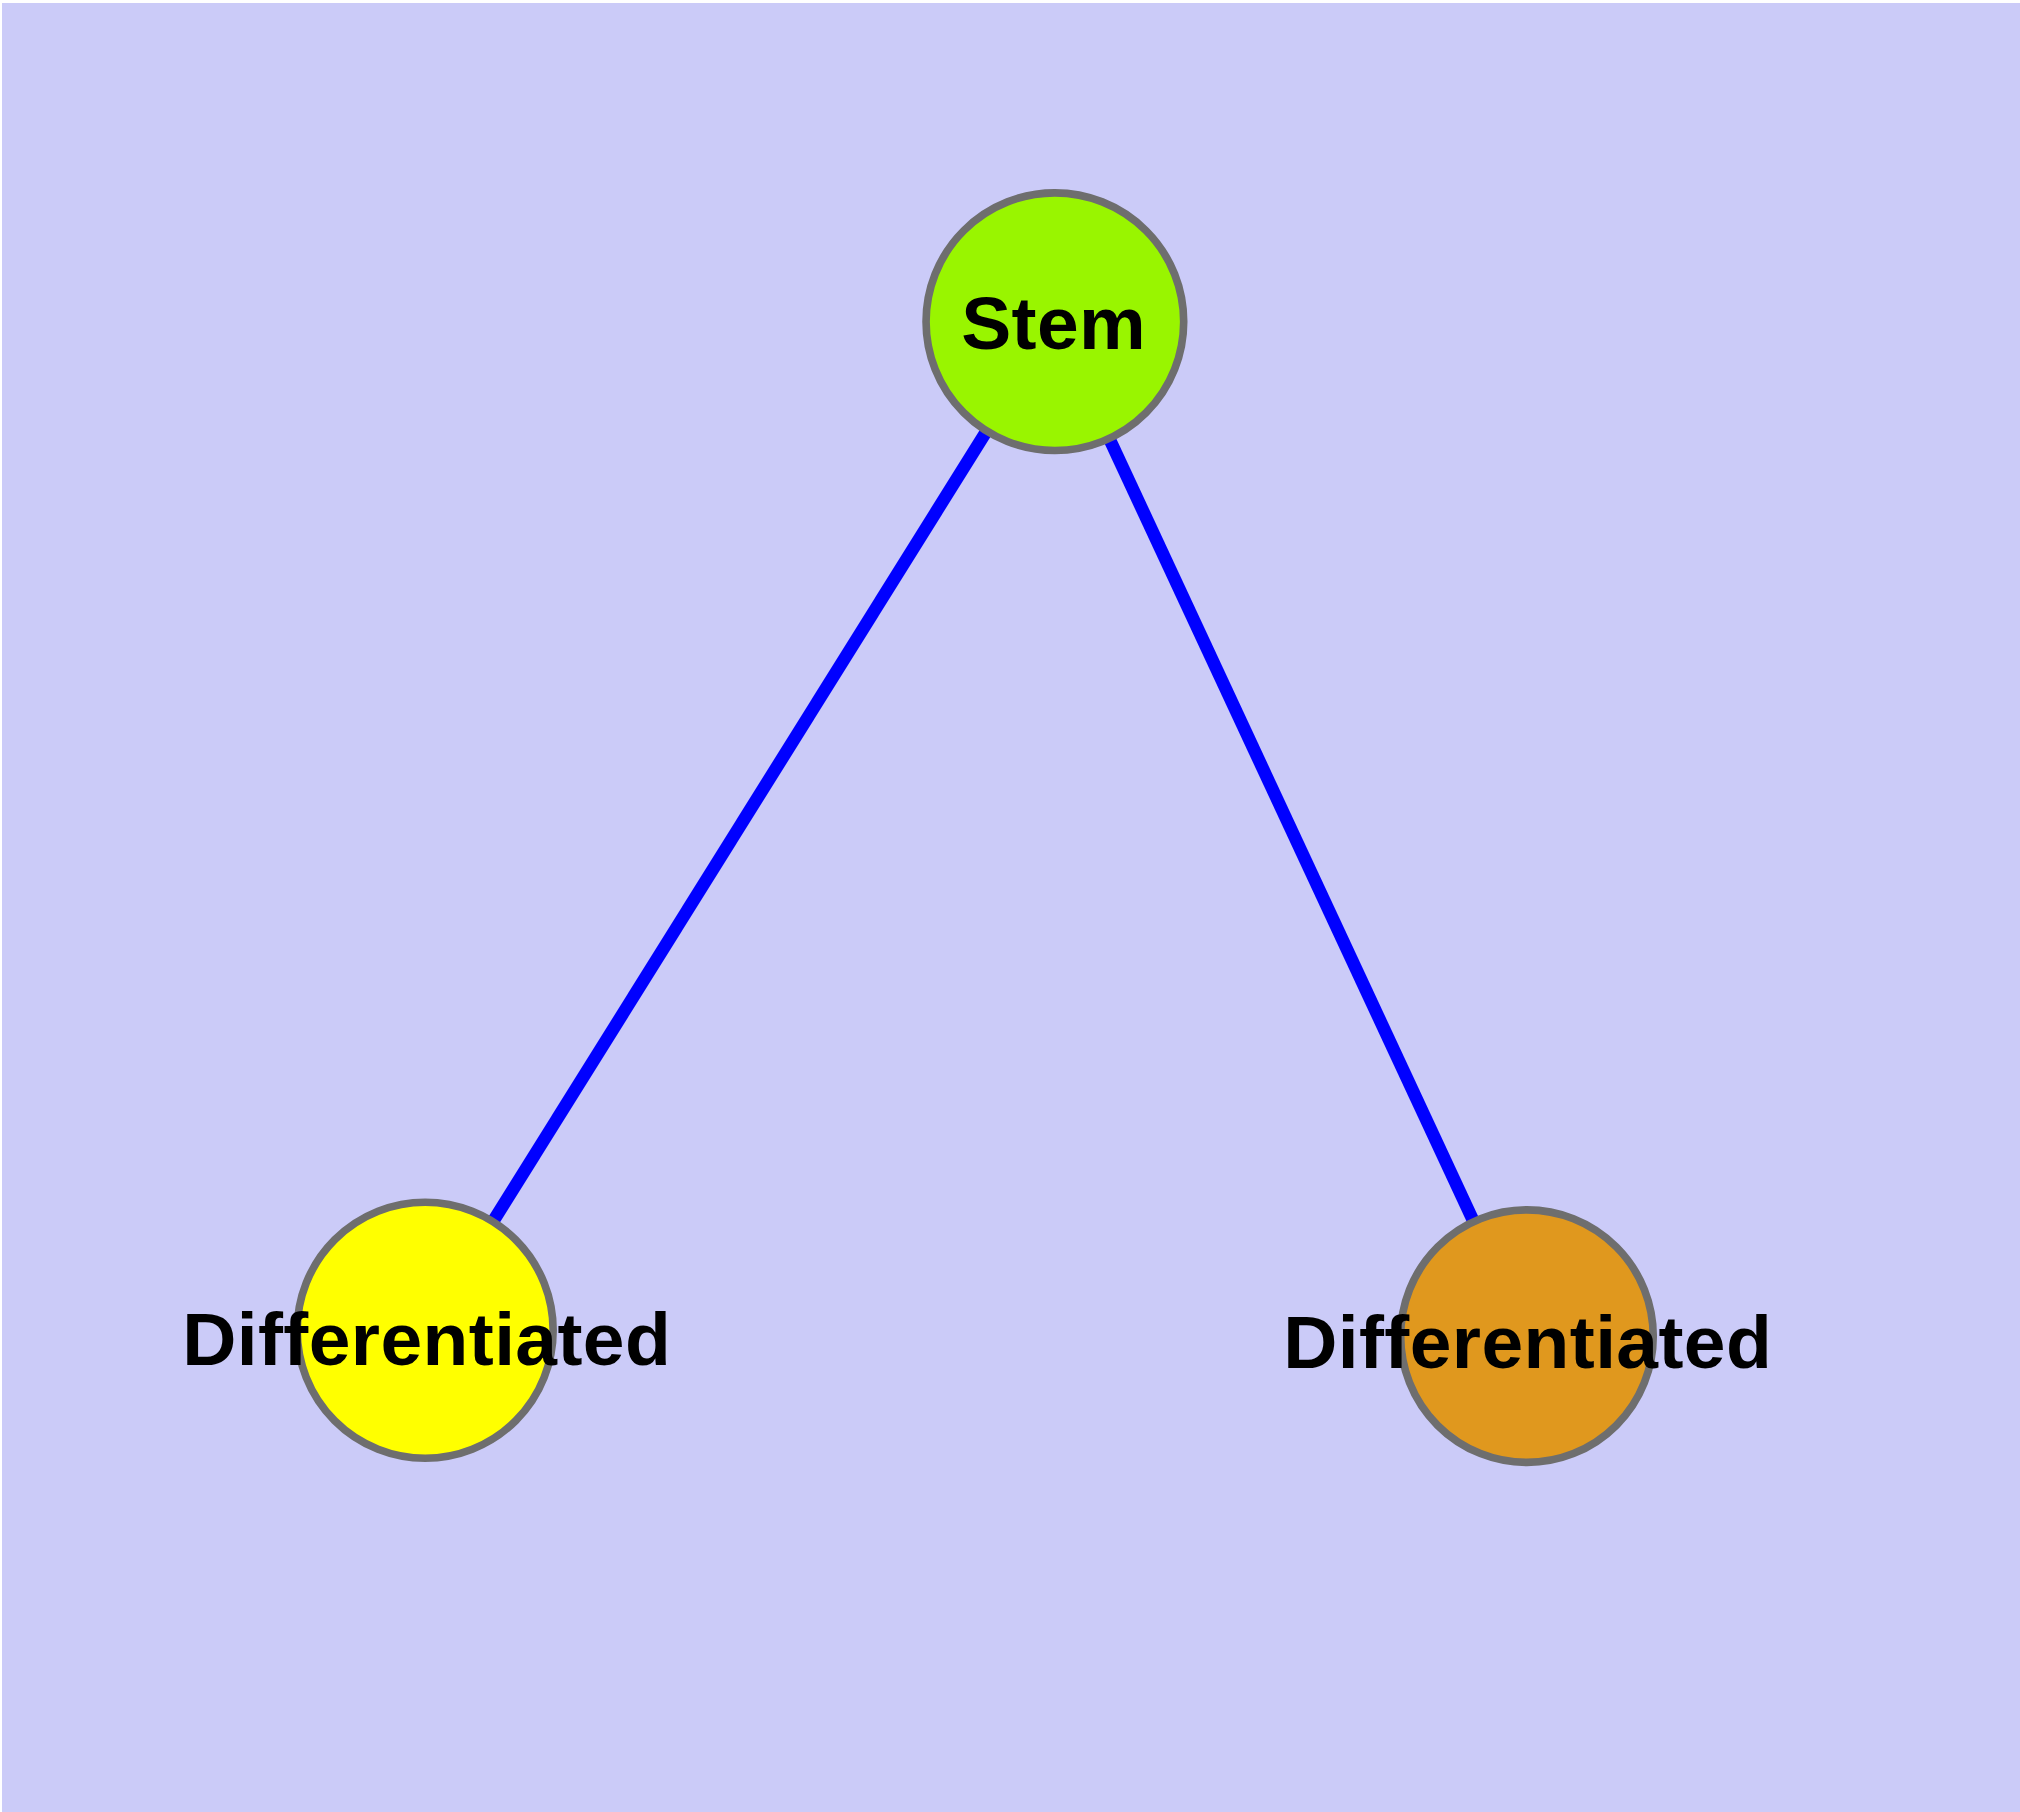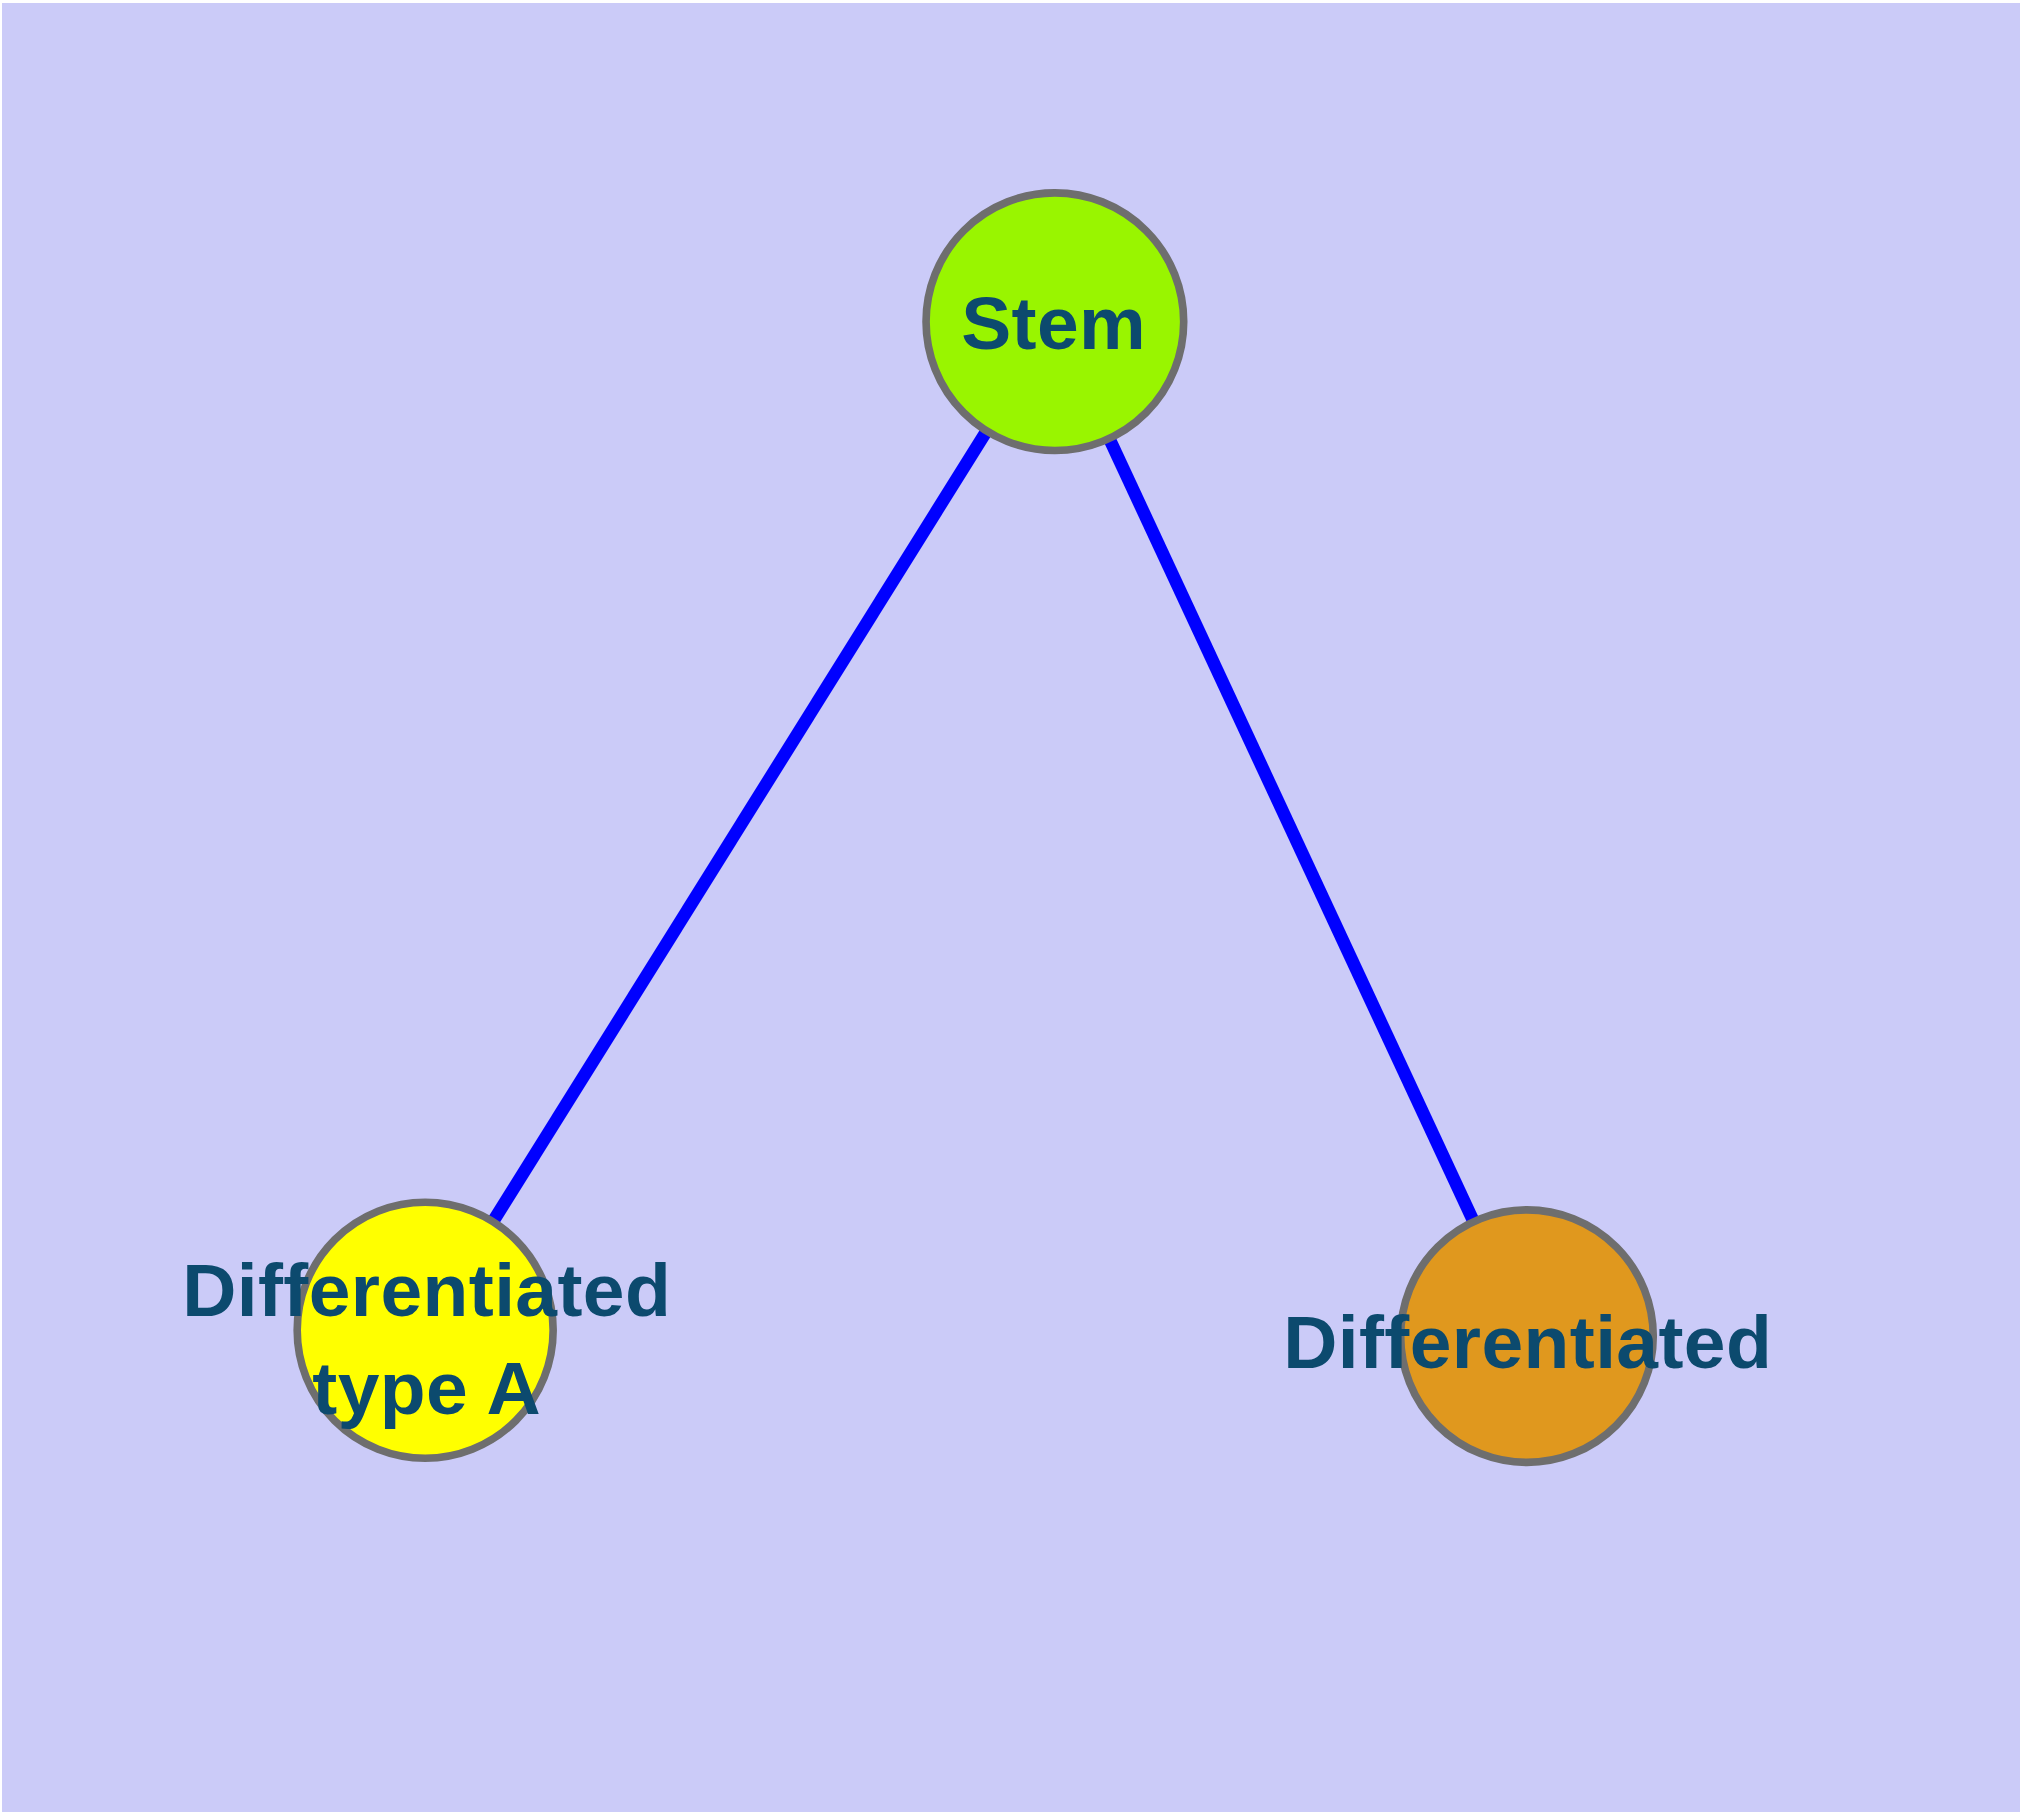--- a/index.html
+++ b/index.html
@@ -33,21 +33,21 @@
     stroke-linecap: butt;
   }
   .graph-svg circle {
     stroke-width: 9px;
   }
   .node-label {
     position: absolute;
     transform: translate(-50%, -50%);
     text-align: center;
     white-space: nowrap;
-    color: #0c4a6e;
+    color: #000000;
     font-weight: 700;
     font-size: 75px;
     line-height: 98px;
     letter-spacing: 0.4px;
   }
   .node-label .label-line {
     display: block;
   }
   .label-stem { left: 1052px; top: 320px; }
   .label-type-a { left: 425px; top: 1336px; }
@@ -71,21 +71,20 @@
 
       <circle cx="1799" cy="1573" r="149" fill="#E0981E" stroke="#6E6E6E"></circle>
     </svg>
 
     <div class="node-label label-stem">
       <span class="label-line">Stem</span>
     </div>
 
     <div class="node-label label-type-a">
       <span class="label-line">Differentiated</span>
-      <span class="label-line">type A</span>
     </div>
 
     <div class="node-label label-type-b">
       <span class="label-line">Differentiated</span>
     </div>
 
   </div>
 </div>
 
 

